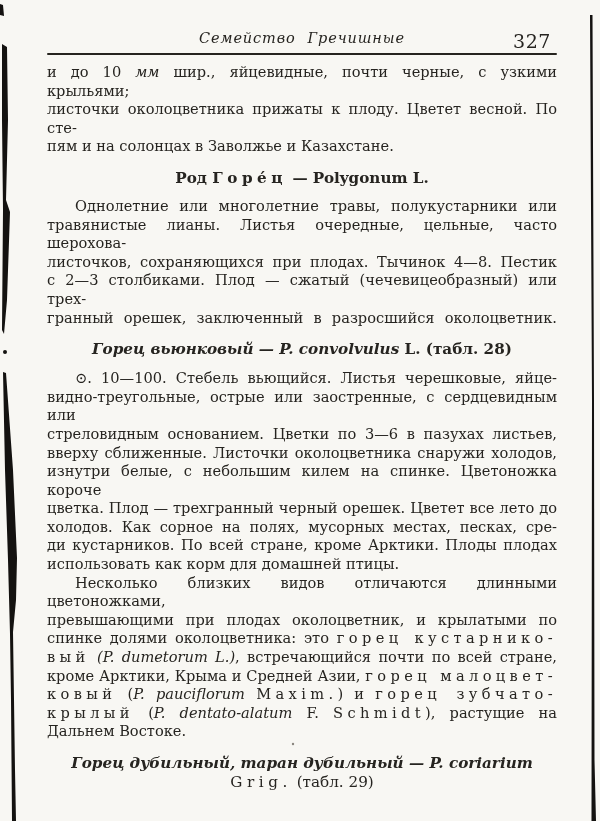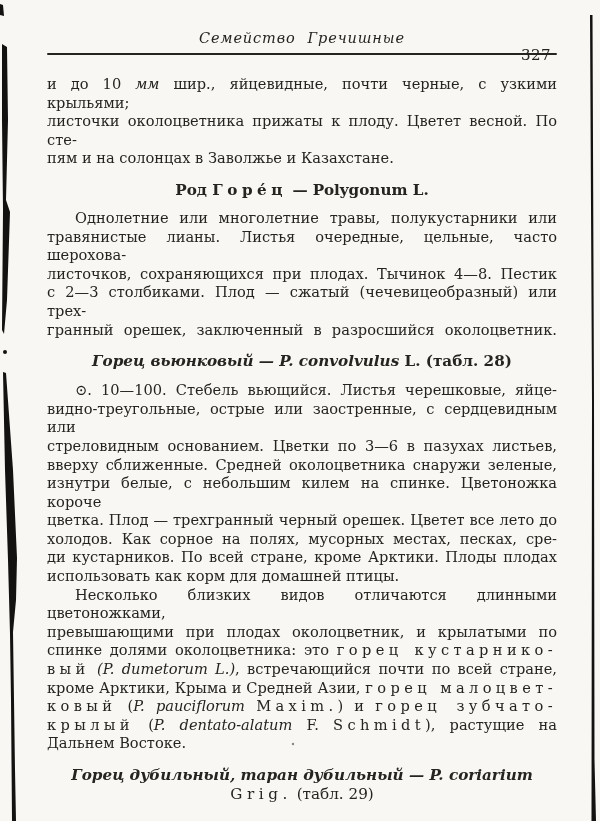--- a/index.html
+++ b/index.html
@@ -19,34 +19,34 @@
     position:relative;
     height:20px;
     font-style:italic;
     font-size:14.5px;
     text-align:center;
     letter-spacing:.06em;
     word-spacing:.45em;
   }
   .pageno{
     position:absolute;
-    right:6px;top:16px;
+    right:6px;top:0;
     font-style:normal;
     letter-spacing:.03em;
-    font-size:15px;
+    font-size:19px;
   }
   .rule{
     height:2px;
     background:#26241f;
     margin-top:3px;
     border-radius:1px;
   }
   .body{font-size:14.6px;line-height:18.6px;}
   .para{margin:0;}
-  .para.first{margin-top:20px;}
+  .para.first{margin-top:8px;}
   .line{text-align:justify;text-align-last:justify;}
   .line.endline{text-align-last:left;}
   .line.indent{text-indent:28px;}
   .heading{
     text-align:center;
     font-weight:bold;
     font-size:15.2px;
     line-height:19px;
   }
   .heading.genus{margin:13px 0 9px;}
@@ -89,21 +89,21 @@
           <div class="line"><span>с 2—3 столбиками. Плод — сжатый (чечевицеобразный) или трех-</span></div>
           <div class="line"><span>гранный орешек, заключенный в разросшийся околоцветник.</span></div>
         </div>
         <div class="heading species">
           <div class="line"><span class="s-i">Горец вьюнковый — </span><span class="s-i">P. convolvulus</span><span> L. (табл. 28)</span></div>
         </div>
         <div class="para">
           <div class="line indent"><span>⊙. 10—100. Стебель вьющийся. Листья черешковые, яйце-</span></div>
           <div class="line"><span>видно-треугольные, острые или заостренные, с сердцевидным или</span></div>
           <div class="line"><span>стреловидным основанием. Цветки по 3—6 в пазухах листьев,</span></div>
-          <div class="line"><span>вверху сближенные. Средней околоцветника снаружи зеленые,</span></div>
+          <div class="line"><span>вверху сближенные. Листочки околоцветника снаружи холодов,</span></div>
           <div class="line"><span>изнутри белые, с небольшим килем на спинке. Цветоножка короче</span></div>
           <div class="line"><span>цветка. Плод — трехгранный черный орешек. Цветет все лето до</span></div>
           <div class="line"><span>холодов. Как сорное на полях, мусорных местах, песках, сре-</span></div>
           <div class="line"><span>ди кустарников. По всей стране, кроме Арктики. Плоды плодах</span></div>
           <div class="line endline"><span>использовать как корм для домашней птицы.</span></div>
         </div>
         <div class="para">
           <div class="line indent"><span>Несколько близких видов отличаются длинными цветоножками,</span></div>
           <div class="line"><span>превышающими при плодах околоцветник, и крылатыми по</span></div>
           <div class="line"><span>спинке долями околоцветника: это </span><span class="s-sp">горец кустарнико-</span></div>

